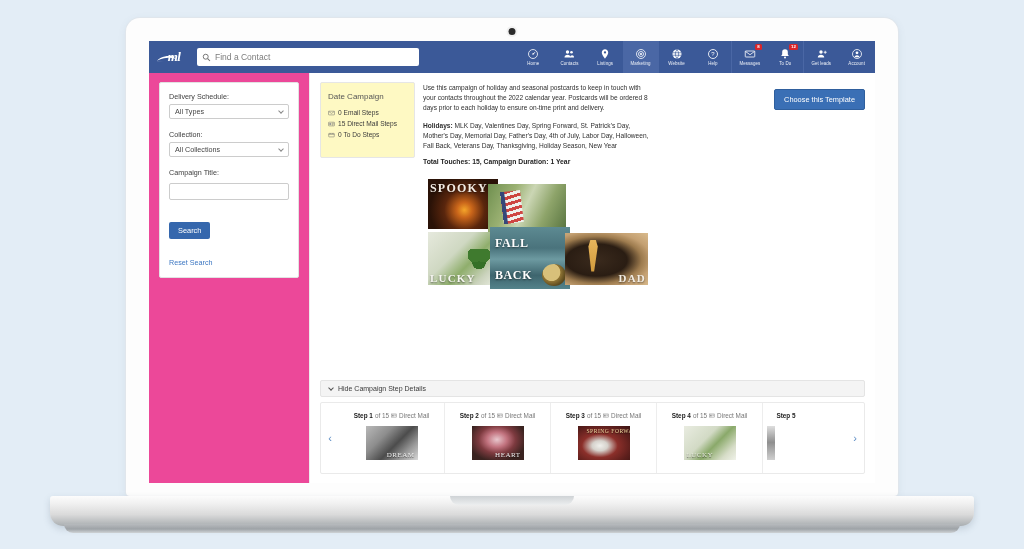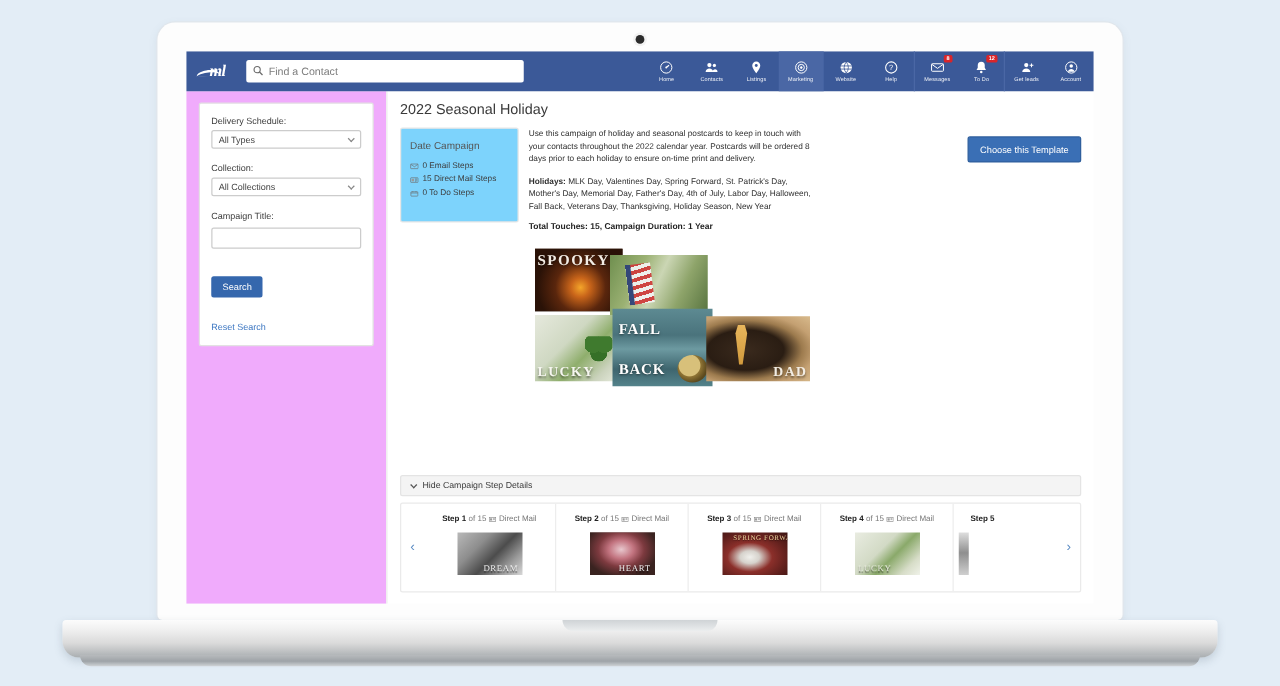--- a/index.html
+++ b/index.html
@@ -158,21 +158,21 @@
   
   #content-area {
     display: flex;
     height: 410px;
     background: #fbfbfb;
   }
 
   
   #sidebar {
     width: 160px;
-    background: #f0abfc;
+    background: #ec4899;
     padding: 9px 10px 0 10px;
   }
   #filter-card {
     border: 1px solid #e2e2e2;
     background: #fff;
     border-radius: 2px;
     padding: 9px 9px 10px 9px;
   }
   .field-label {
     font-size: 7.2px;
@@ -264,21 +264,21 @@
     color: #3a3a3a;
     font-weight: normal;
     margin-bottom: 8px;
   }
   #overview-row { display: flex; gap: 8px; }
 
   #summary-card {
     width: 95px; min-width: 95px;
     border: 1px solid #e6e6e6;
     border-radius: 2px;
-    background: #7dd3fc;
+    background: #fef9c3;
     padding: 9px 7px;
     height: 76px;
   }
   #summary-card-title {
     font-size: 8px;
     color: #555;
     margin-bottom: 8px;
   }
   .summary-line {
     display: flex;
@@ -679,21 +679,20 @@
           </div>
 
           <button id="search-button">Search</button>
           <a id="reset-search-link">Reset Search</a>
         </div>
 
       </div>
 
       <div id="main-panel">
 
-        <h1 id="campaign-title">2022 Seasonal Holiday</h1>
 
         <div id="overview-row">
 
           <div id="summary-card">
             <div id="summary-card-title">Date Campaign</div>
 
             <div class="summary-line">
               <span class="sico">
                 <svg viewBox="0 0 14 10" fill="none" stroke="#6a6a6a" stroke-width="1">
                     <rect x="1" y="1.4" width="12" height="7.4" rx="1"></rect>

